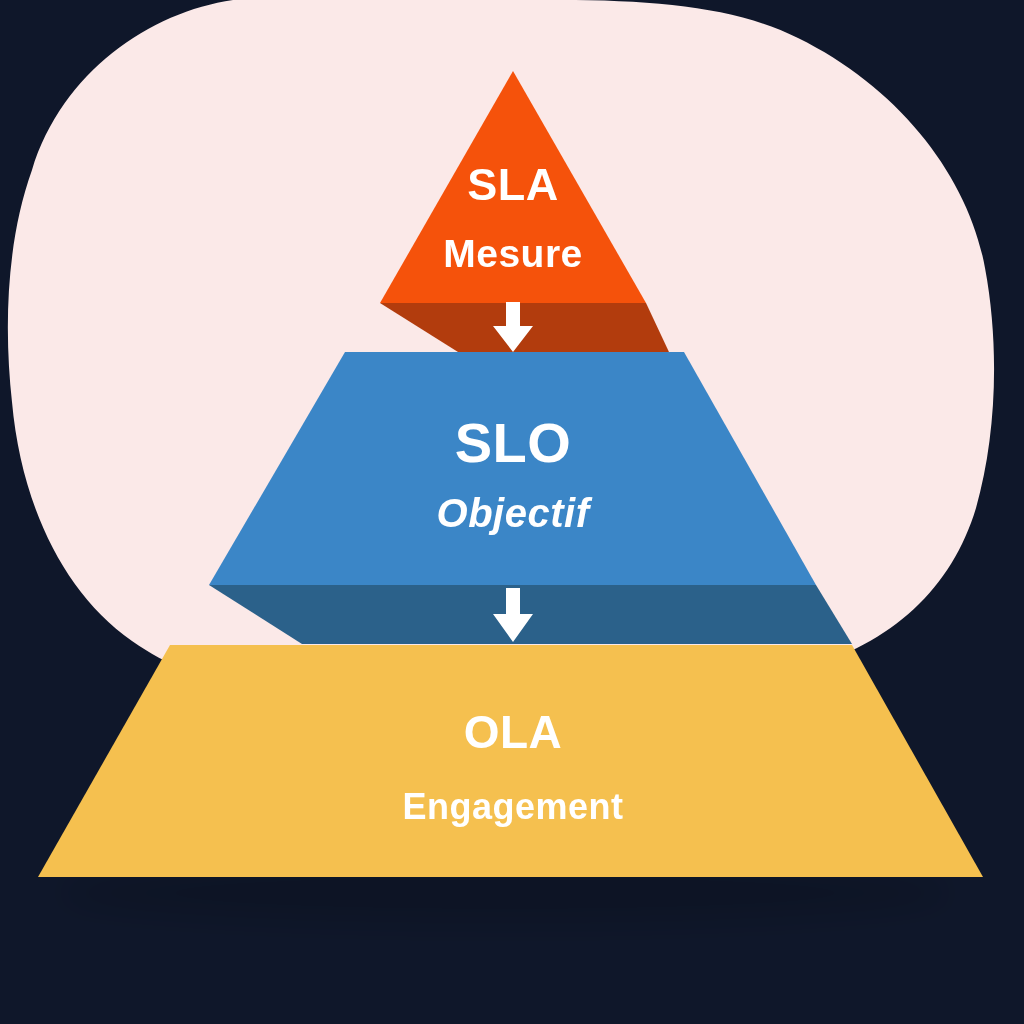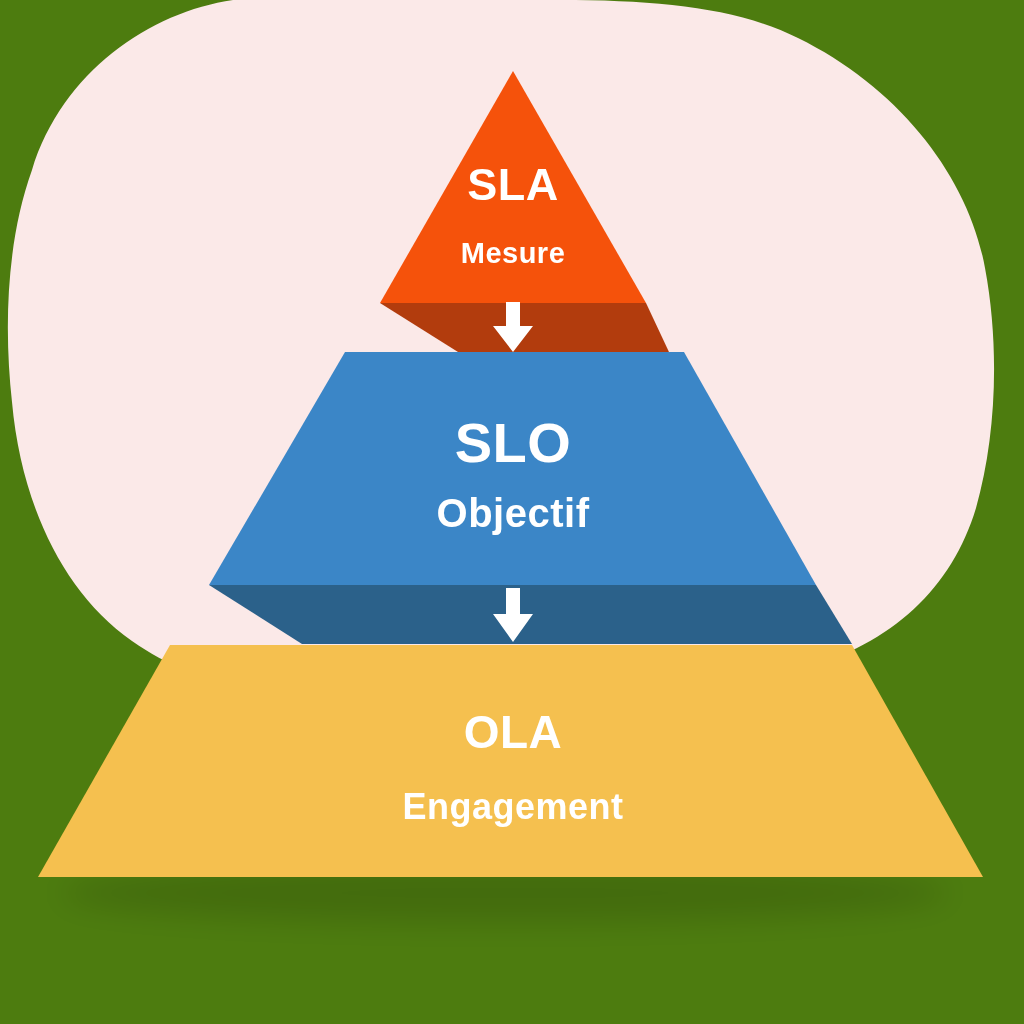--- a/index.html
+++ b/index.html
@@ -1,21 +1,21 @@
 <!DOCTYPE html>
 <html><head>
 <meta charset="utf-8">
 <style>
   html, body { margin: 0; padding: 0; }
   body { background: #ffffff; font-family: "Liberation Sans", "DejaVu Sans", sans-serif; }
   .canvas {
     position: relative;
     width: 1024px;
     height: 1024px;
-    background: #4d7c0f;
+    background: #0f172a;
     overflow: hidden;
   }
   .layer-svg {
     position: absolute;
     left: 0; top: 0;
     width: 1024px; height: 1024px;
     display: block;
   }
   .lvl-text {
     position: absolute;
@@ -23,23 +23,23 @@
     transform: translate(-50%, -50%);
     color: #ffffff;
     white-space: nowrap;
     text-align: center;
     line-height: 1;
     letter-spacing: 0.5px;
   }
   .acronym { font-weight: 700; }
   .sublabel { font-weight: 700; }
   .t-sla-acro  { top: 184px; font-size: 45px; }
-  .t-sla-sub   { top: 253px; font-size: 29px; }
+  .t-sla-sub   { top: 253px; font-size: 39px; }
   .t-slo-acro  { top: 443px; font-size: 56px; }
-  .t-slo-sub   { top: 513px; font-size: 40px; }
+  .t-slo-sub   { top: 513px; font-size: 40px; font-style: italic; }
   .t-ola-acro  { top: 732px; font-size: 46px; }
   .t-ola-sub   { top: 807px; font-size: 36px; }
 </style>
 </head>
 <body>
 
 <div class="canvas">
 
   <svg class="layer-svg" viewBox="0 0 1024 1024">
     <defs>

